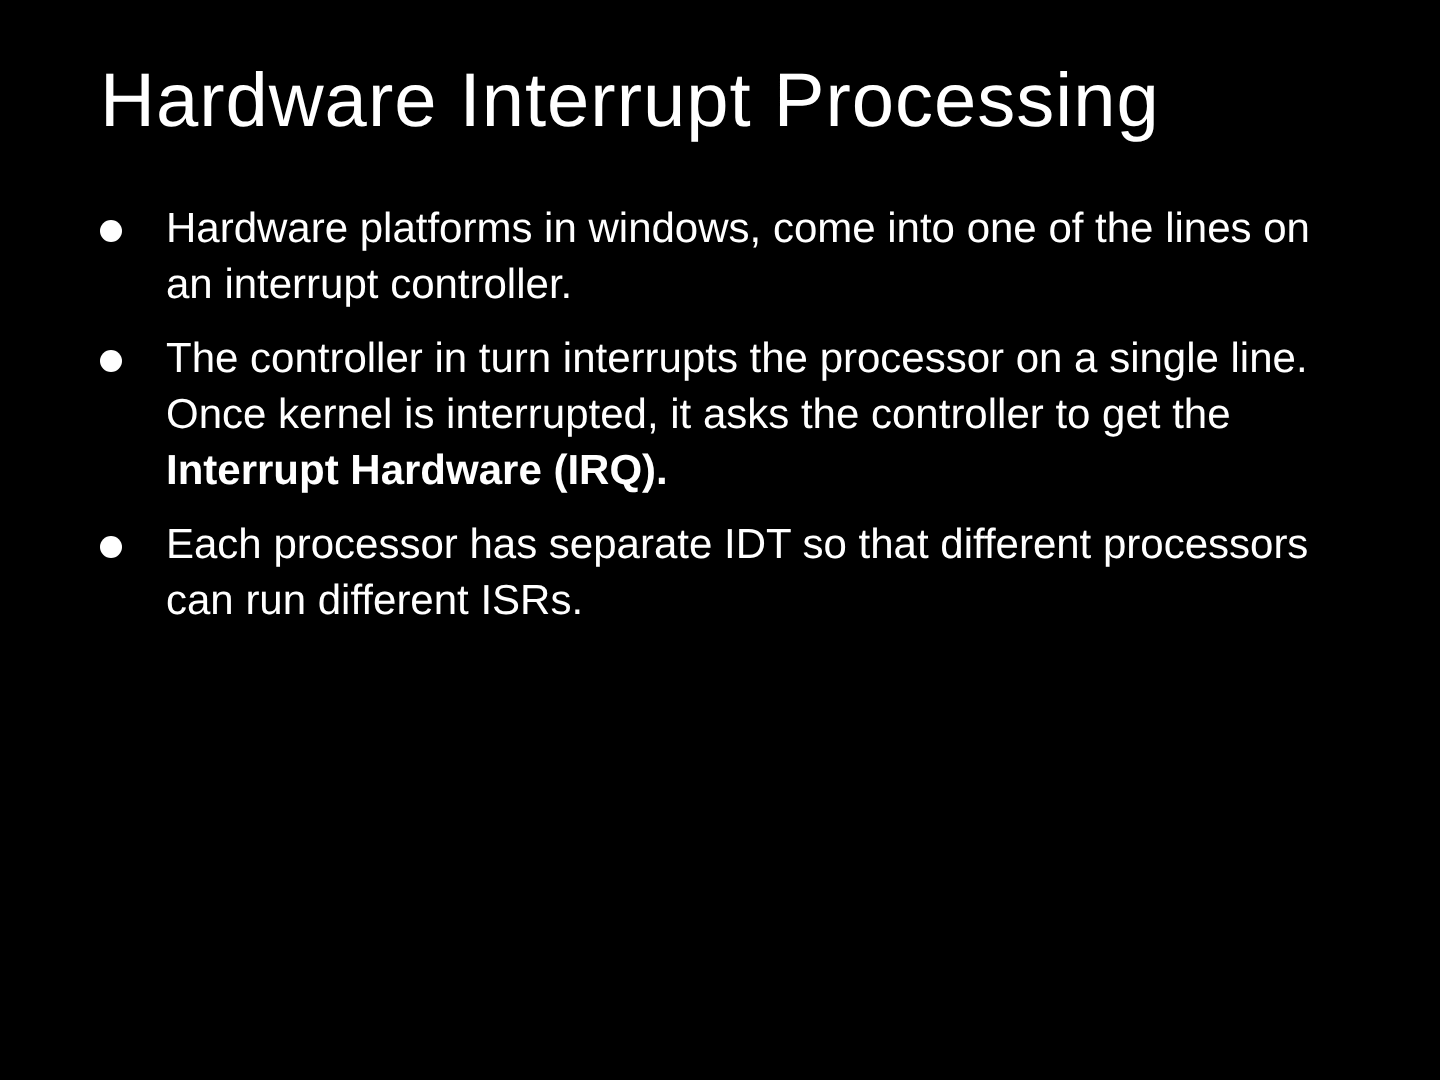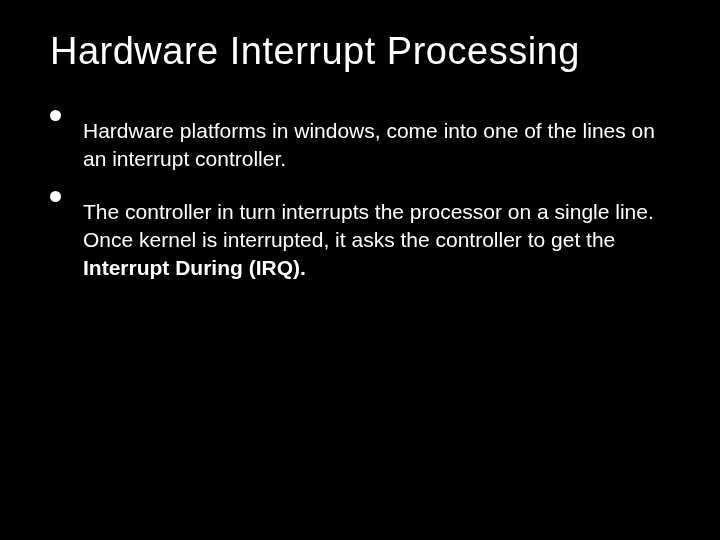--- a/index.html
+++ b/index.html
@@ -2,31 +2,35 @@
 <html><head>
 <meta charset="utf-8">
 <style>
   * { margin: 0; padding: 0; box-sizing: border-box; }
   html, body { width: 720px; height: 540px; background: #000; color: #fff; font-family: Arial, Helvetica, sans-serif; }
   .slide { width: 720px; height: 540px; padding: 30px 40px 40px 50px; }
   .title { font-size: 38px; font-weight: 400; color: #fff; margin-bottom: 28px; letter-spacing: 0.5px; }
   ul.bullets { list-style: none; }
   ul.bullets li { display: flex; align-items: flex-start; margin-bottom: 8px; font-size: 21px; line-height: 1.35; }
   .dot { display: inline-block; width: 11px; height: 11px; background: #fff; border-radius: 50%; flex-shrink: 0; margin-top: 9px; margin-right: 22px; }
-  .text { flex: 1; margin-top: 16px; }
+  .text { flex: 1; }
   .text b { font-weight: bold; }
 </style>
 </head>
 <body>
 
 <div class="slide">
   <h1 class="title">Hardware Interrupt Processing</h1>
   <ul class="bullets">
     <li>
       <span class="dot"></span>
       <span class="text">Hardware platforms in windows, come into one of the lines on an interrupt controller.</span>
     </li>
     <li>
       <span class="dot"></span>
-      <span class="text">The controller in turn interrupts the processor on a single line. Once kernel is interrupted, it asks the controller to get the <b>Interrupt During (IRQ).</b></span>
+      <span class="text">The controller in turn interrupts the processor on a single line. Once kernel is interrupted, it asks the controller to get the <b>Interrupt Hardware (IRQ).</b></span>
+    </li>
+    <li>
+      <span class="dot"></span>
+      <span class="text">Each processor has separate IDT so that different processors can run different ISRs.</span>
     </li>
   </ul>
 </div>
 
 </body></html>

